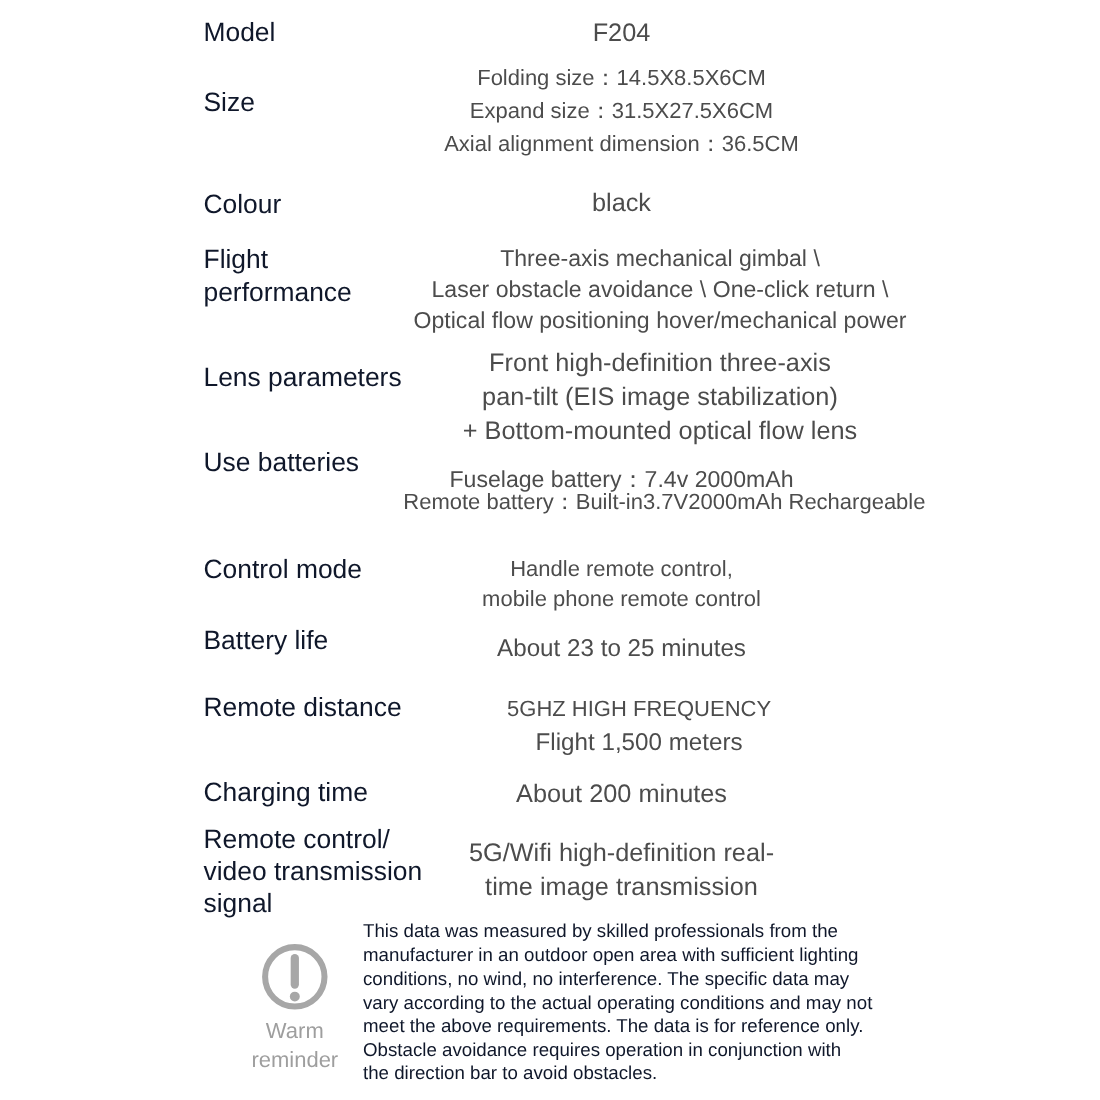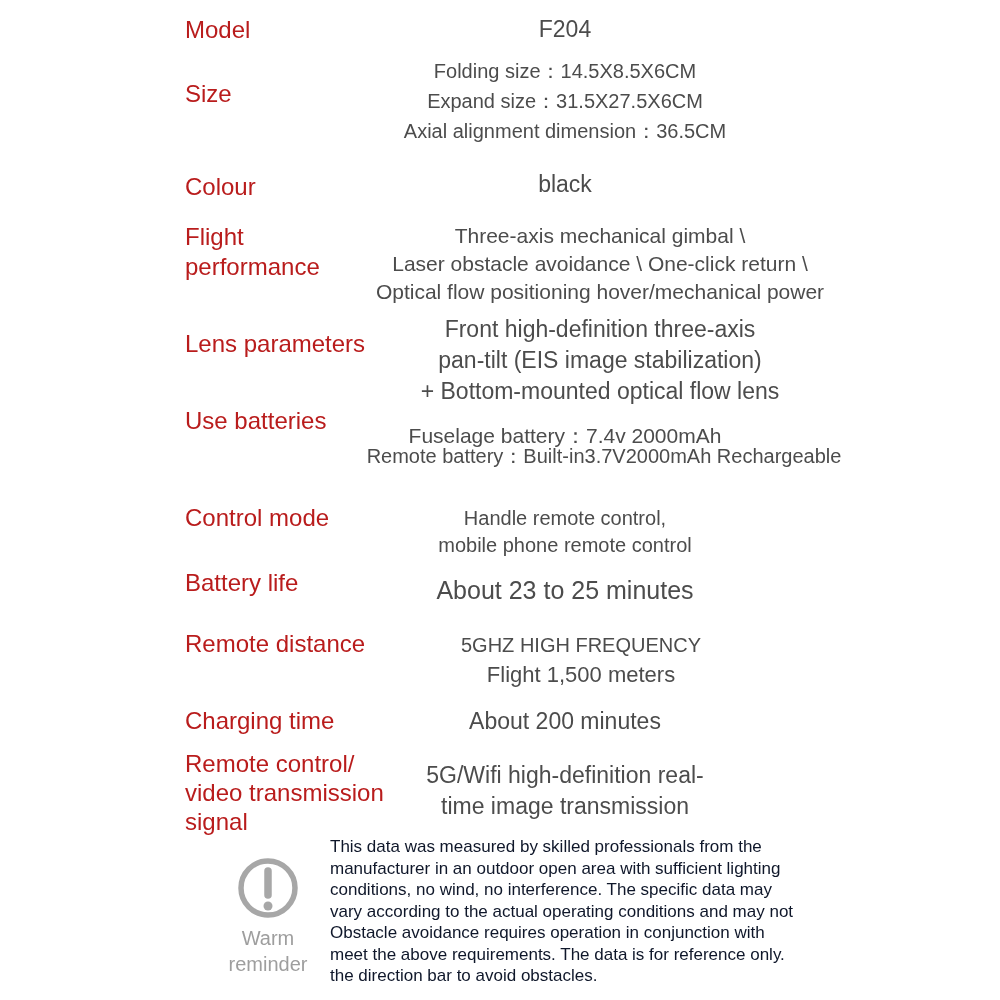--- a/index.html
+++ b/index.html
@@ -11,21 +11,21 @@
     position: relative;
     width: 1000px;
     height: 1000px;
     background: #ffffff;
     font-family: "Liberation Sans", "DejaVu Sans", sans-serif;
     overflow: hidden;
   }
   .lbl {
     position: absolute;
     left: 185px;
-    color: #b91c1c;
+    color: #0f172a;
     font-size: 24px;
     line-height: 30px;
   }
   .val {
     position: absolute;
     color: #4c4c4c;
     text-align: center;
   }
 
   #lbl-model        { top: 15px; }
@@ -41,21 +41,21 @@
   #lbl-signal       { top: 749px; width: 205px; line-height: 29px; }
 
   #val-model        { top: 16px;  left: 300px; width: 530px; font-size: 23px; }
   #val-size         { top: 56px;  left: 295px; width: 540px; font-size: 20px; line-height: 30px; }
   #val-colour       { top: 171px; left: 300px; width: 530px; font-size: 23px; }
   #val-flight       { top: 222px; left: 332px; width: 536px; font-size: 21px; line-height: 28px; }
   #val-lens         { top: 314px; left: 332px; width: 536px; font-size: 23px; line-height: 31px; }
   #val-fuselage     { top: 422px; left: 300px; width: 530px; font-size: 21px; }
   #val-remotebatt   { top: 443px; left: 335px; width: 538px; font-size: 20px; }
   #val-control      { top: 505px; left: 300px; width: 530px; font-size: 20px; line-height: 27px; }
-  #val-batterylife  { top: 576px; left: 300px; width: 530px; font-size: 25px; }
+  #val-batterylife  { top: 576px; left: 300px; width: 530px; font-size: 22px; }
   #val-remotedist   { top: 630px; left: 316px; width: 530px; line-height: 30px; }
   #val-remotedist .rd1 { font-size: 20px; }
   #val-remotedist .rd2 { font-size: 22px; }
   #val-charging     { top: 708px; left: 300px; width: 530px; font-size: 23px; }
   #val-signal       { top: 760px; left: 300px; width: 530px; font-size: 23px; line-height: 31px; }
 
   #reminder-icon {
     position: absolute;
     left: 236px;
     top: 856px;
@@ -150,18 +150,18 @@
   </svg>
   <div id="reminder-label">
       <div>Warm</div>
       <div>reminder</div>
     </div>
   <div id="reminder-text">
     <div>This data was measured by skilled professionals from the</div>
     <div>manufacturer in an outdoor open area with sufficient lighting</div>
     <div>conditions, no wind, no interference. The specific data may</div>
     <div>vary according to the actual operating conditions and may not</div>
+    <div>meet the above requirements. The data is for reference only.</div>
     <div>Obstacle avoidance requires operation in conjunction with</div>
-    <div>meet the above requirements. The data is for reference only.</div>
     <div>the direction bar to avoid obstacles.</div>
   </div>
 
 </div>
 
 </body></html>

